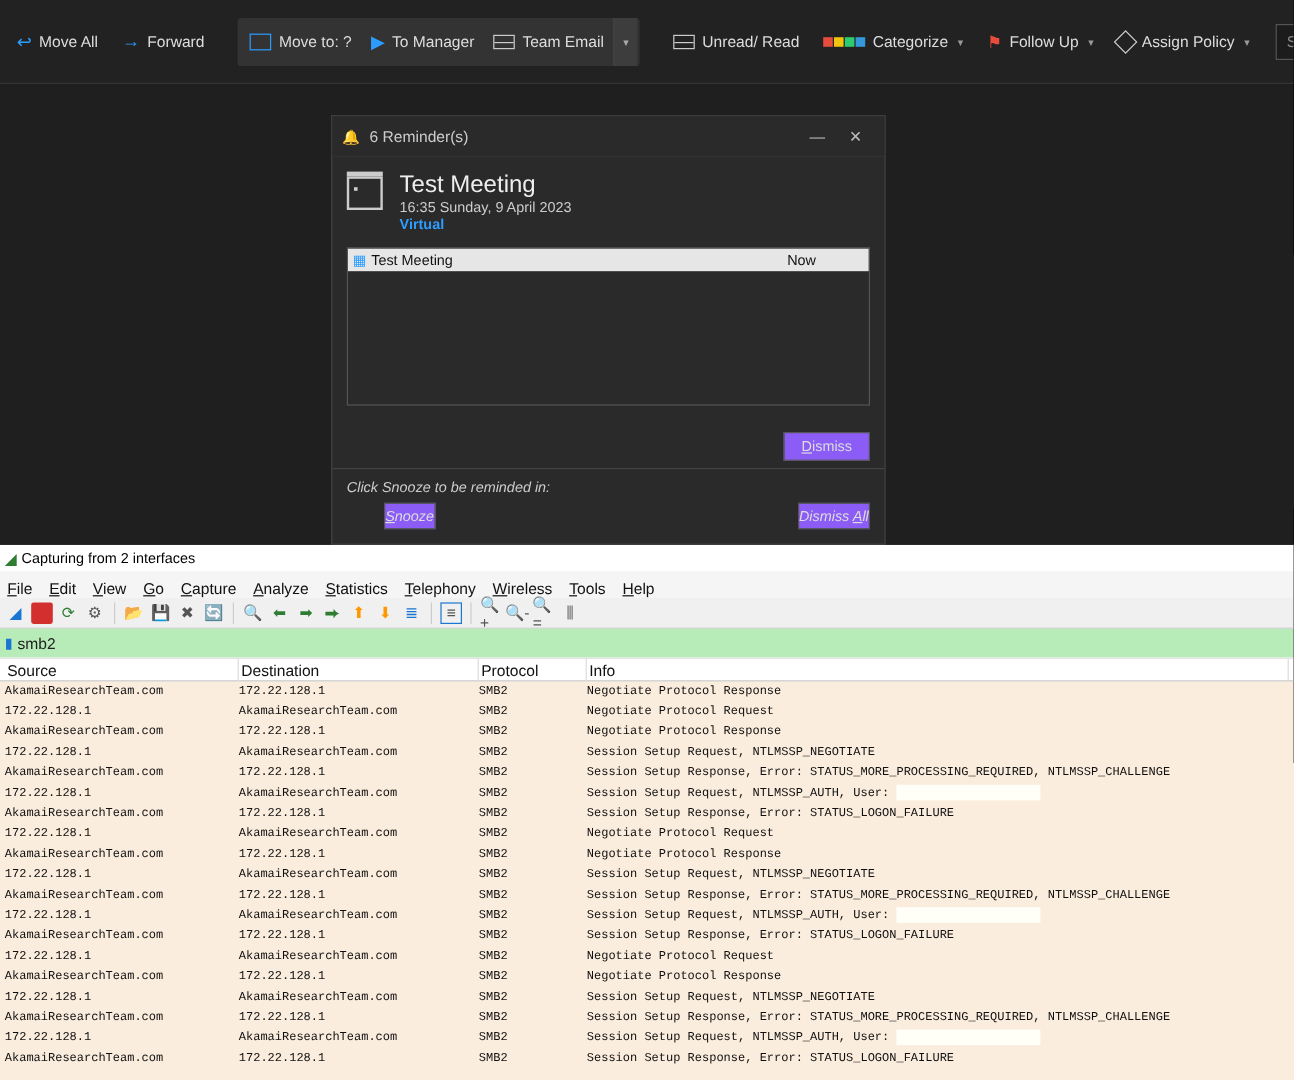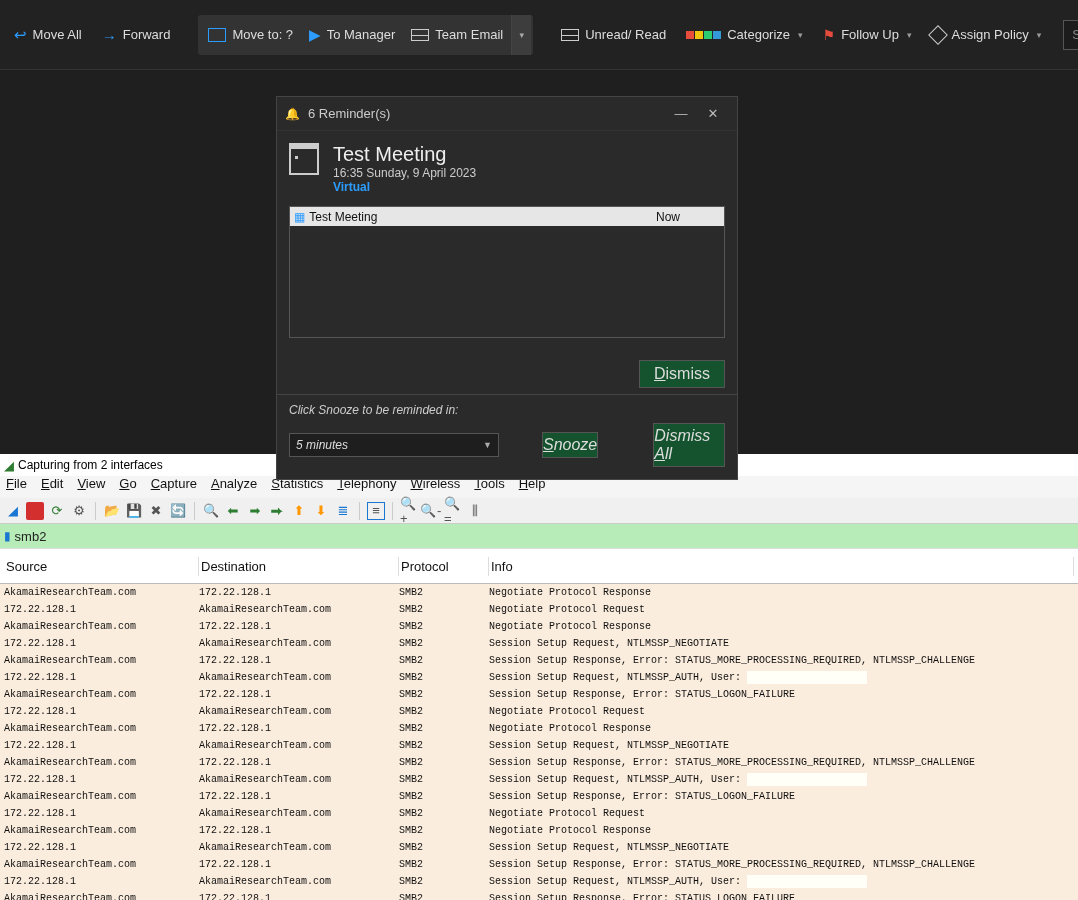--- a/index.html
+++ b/index.html
@@ -98,22 +98,22 @@
     background:#e6e6e6; color:#111;
     height:19px; padding:0 4px;
     font-size:12px;
   }
   .rem-row .grid-ic { color:#2c9dff; margin-right:4px; font-size:12px;}
   .rem-row .rtitle { flex:1;}
   .rem-row .rtime { padding-right:40px;}
 
   .rem-actions { display:flex; justify-content:flex-end; padding:10px 12px 6px;}
   .btn {
-    background:#14532d; color:#ddd; border:1px solid #555;
-    padding:4px 14px; font-size:16px;
+    background:#8b5cf6; color:#ddd; border:1px solid #555;
+    padding:4px 14px; font-size:12px;
     display:inline-flex; 
   }
   .btn .accel { text-decoration: underline;}
 
   .rem-snooze {
     border-top:1px solid #444;
     padding: 8px 12px 12px;
     font-style: italic;
   }
   .rem-snooze .lbl { font-size:12px; color:#ccc; margin-bottom:6px;}
@@ -128,21 +128,21 @@
   .rem-snooze-row .btn { padding:3px 0;margin-left:31px;}
   .rem-snooze-row .spacer{flex:1;}
 
   
   #wireshark { background:#fff; color:#000; height:446px; display:flex; flex-direction:column; }
   .ws-title {
     height:22px; background:#fff; display:flex; align-items:center; padding:0 4px;
     font-size:12px;
   }
   .ws-title .shark { color:#2e7d32; font-size:13px; margin-right:4px;}
-  .ws-menu { height:22px; background:#f5f5f5; display:flex; align-items:flex-start; padding:0 6px; gap:14px; font-size:13px; color:#111;}
+  .ws-menu { height:22px; background:#f5f5f5; display:flex; align-items:flex-end; padding:0 6px; gap:14px; font-size:13px; color:#111;}
   .ws-menu span { cursor:pointer;}
   .ws-menu .accel{text-decoration:underline;}
 
   .ws-tb { height:26px; background:#f0f0f0; display:flex; align-items:center; padding:0 4px; gap:4px; border-bottom:1px solid #ccc;}
   .tb-btn { width:18px; height:18px; display:inline-flex; align-items:center; justify-content:center; font-size:13px; color:#555; }
   .tb-sep { width:1px; height:18px; background:#ccc; margin:0 3px;}
   .tb-red { background:#d32f2f; border-radius:2px; color:#fff;}
   .tb-green{ color:#2e7d32;}
   .tb-blue{ color:#1976d2;}
   .tb-orange{ color:#ff9800;}
@@ -154,21 +154,21 @@
   }
 
   .pkt-head, .pkt-row {
     display:grid;
     grid-template-columns: 195px 200px 90px 1fr;
     font-size:13px;
     padding: 0 4px;
     align-items:center;
   }
   .pkt-head {
-    height:36px; background:#fff; border-bottom:1px solid #bbb; color:#111;
+    height:20px; background:#fff; border-bottom:1px solid #bbb; color:#111;
     border-top:1px solid #ddd;
   }
   .pkt-head > div { border-right:1px solid #ddd; padding:2px 2px; }
   .pkt-body { flex:1; overflow:hidden; background:#FBEDDD;}
   .pkt-row {
     height:17px; line-height:17px;
     font-family: Consolas, "Courier New", monospace;
     font-size:10px;
     color:#101010;
     white-space:nowrap;
@@ -270,24 +270,20 @@
       </div>
     </div>
     <div class="rem-actions">
       <div class="btn">
         <span><span class="accel">D</span><span>ismiss</span></span>
       </div>
     </div>
     <div class="rem-snooze">
       <div class="lbl">Click Snooze to be reminded in:</div>
       <div class="rem-snooze-row">
-        <div class="combo">
-          <span>5 minutes</span>
-          <span class="caretd">▼</span>
-        </div>
         <div class="btn">
           <span><span class="accel">S</span>nooze</span>
         </div>
         <div class="spacer"></div>
         <div class="btn">
           <span>Dismiss <span class="accel">A</span>ll</span>
         </div>
       </div>
     </div>
   </div>

